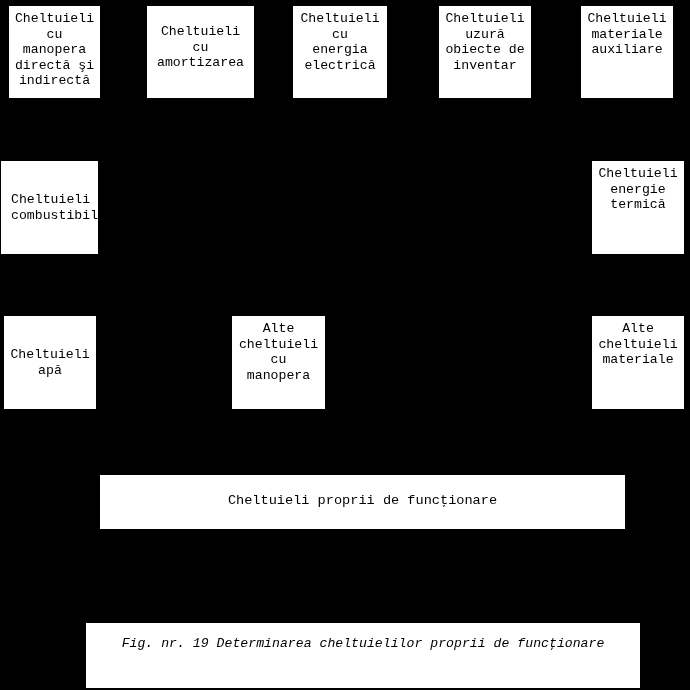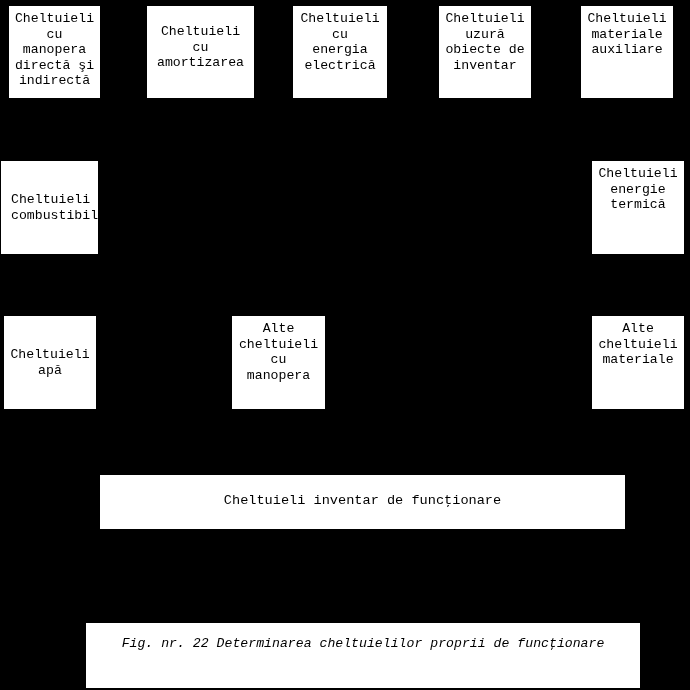--- a/index.html
+++ b/index.html
@@ -126,20 +126,20 @@
 manopera</span>
   </div>
 
   <div class="node va-top" style="left:591px; top:315px; width:94px; height:95px;">
     <span class="txt">Alte
 cheltuieli
 materiale</span>
   </div>
 
   <div class="node va-upper" id="summary-box" style="left:99px; top:474px; width:527px; height:56px;">
-    <span class="txt">Cheltuieli inventar de funcţionare</span>
+    <span class="txt">Cheltuieli proprii de funcţionare</span>
   </div>
 
   <div id="caption-box" style="left:85px; top:622px; width:556px; height:67px;">
-    <span class="txt">Fig. nr. 22  Determinarea cheltuielilor proprii de funcţionare</span>
+    <span class="txt">Fig. nr. 19  Determinarea cheltuielilor proprii de funcţionare</span>
   </div>
 
 </div>
 
 </body></html>

